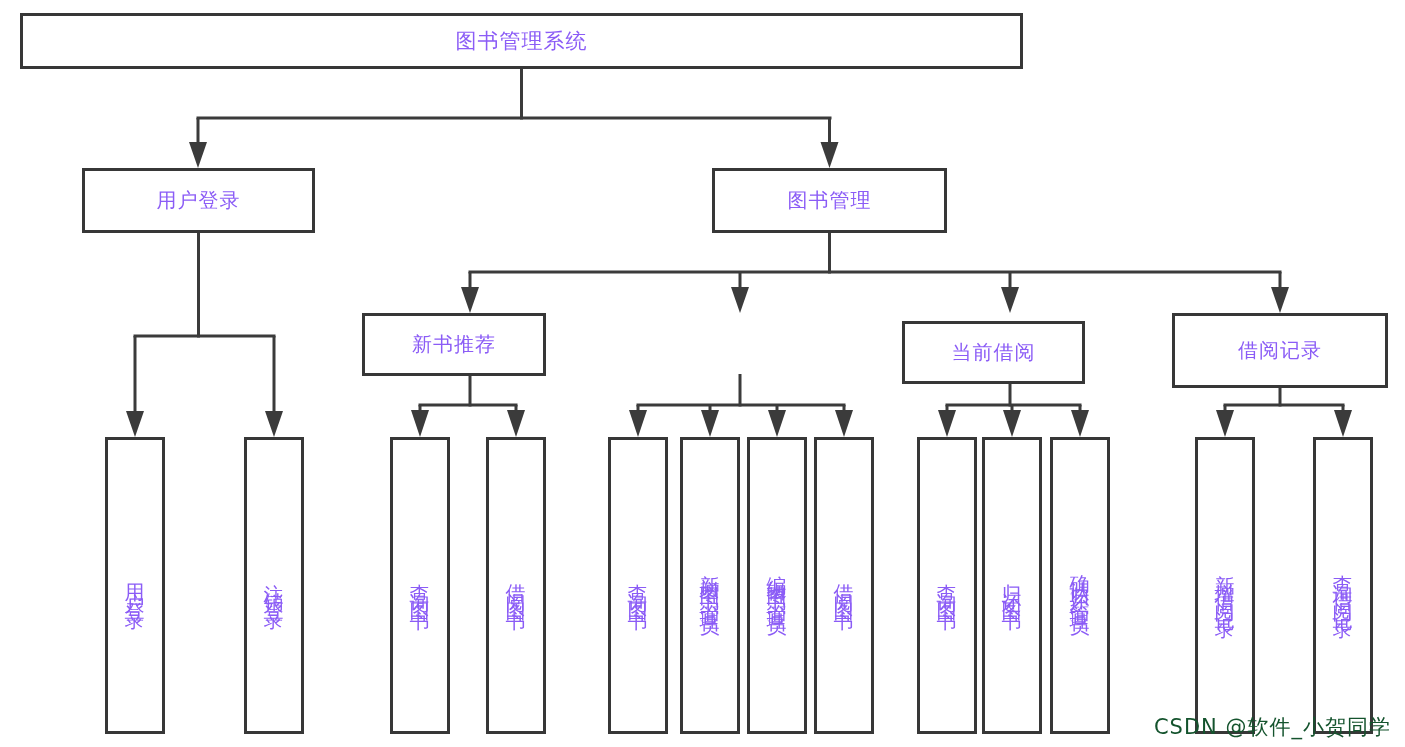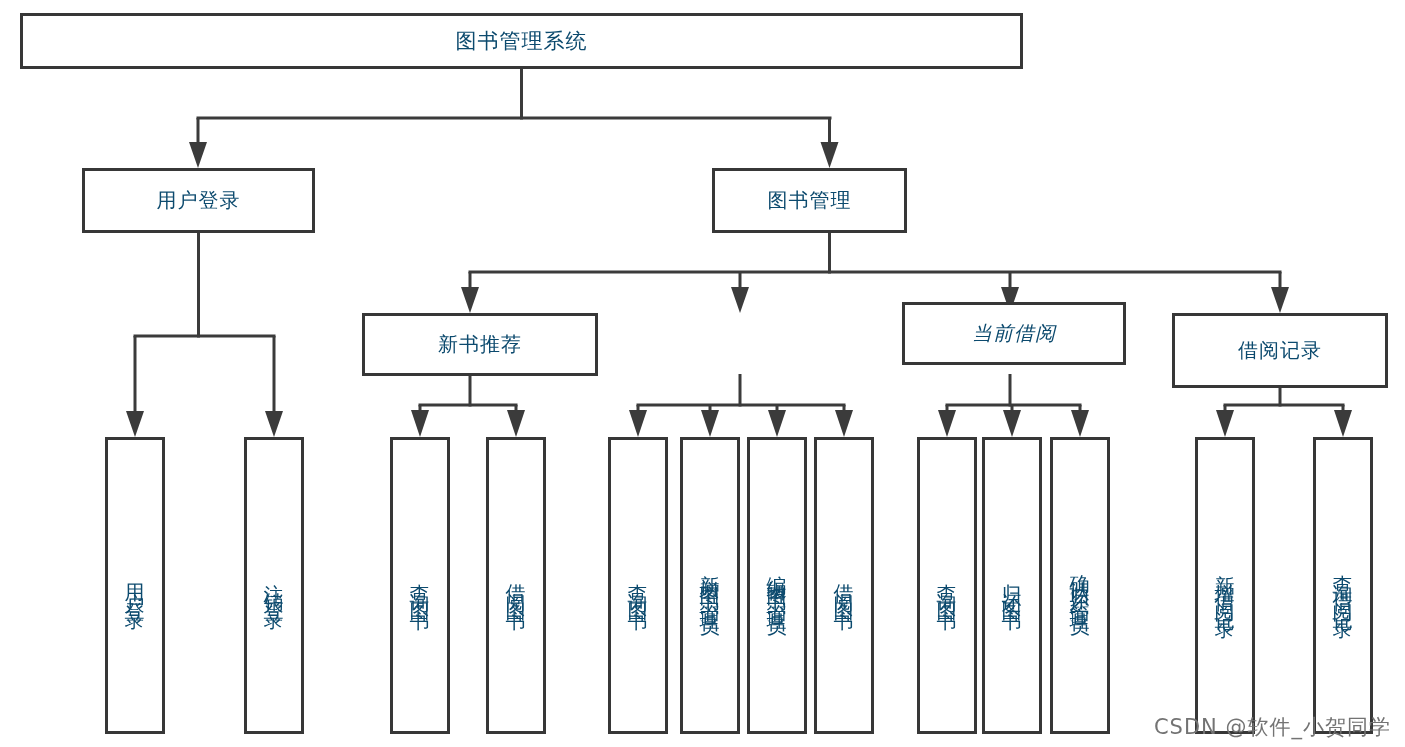--- a/index.html
+++ b/index.html
@@ -33,21 +33,21 @@
   .box {
     position: absolute;
     box-sizing: border-box;
     background: #ffffff;
     border: 3px solid #373737;
     display: flex;
     align-items: center;
     justify-content: center;
     font-size: 20px;
     letter-spacing: 1px;
-    color: #0c4a6e;
+    color: #8b5cf6;
     z-index: 2;
   }
   .box.root {
     font-size: 21px;
   }
   .leaf {
     writing-mode: vertical-rl;
     text-orientation: upright;
     letter-spacing: 9px;
     line-height: 1;
@@ -55,21 +55,21 @@
   }
   .leaf.long {
     letter-spacing: 6px;
   }
   .watermark {
     position: absolute;
     right: 14px;
     bottom: 6px;
     font-size: 21px;
     letter-spacing: 1px;
-    color: #737373;
+    color: #14532d;
     z-index: 5;
     white-space: nowrap;
   }
 </style>
 </head>
 <body>
 
 <div id="stage">
 
   <svg id="connectors" viewBox="0 0 1405 747" xmlns="http://www.w3.org/2000/svg">
@@ -144,24 +144,24 @@
       <line x1="1225" y1="405" x2="1225" y2="413"></line>
       <polygon points="1216,410 1234,410 1225,437"></polygon>
       <line x1="1343" y1="405" x2="1343" y2="413"></line>
       <polygon points="1334,410 1352,410 1343,437"></polygon>
     </g>
   </svg>
 
   <div class="box root" style="left:20px; top:13px; width:1003px; height:56px;">图书管理系统</div>
 
   <div class="box" style="left:82px; top:168px; width:233px; height:65px;">用户登录</div>
-  <div class="box" style="left:712px; top:168px; width:195px; height:65px;">图书管理</div>
+  <div class="box" style="left:712px; top:168px; width:235px; height:65px;">图书管理</div>
 
-  <div class="box" style="left:362px; top:313px; width:236px; height:63px;">新书推荐</div>
-  <div class="box" style="left:902px; top:302px; width:224px; height:63px;font-style:italic;">当前借阅</div>
+  <div class="box" style="left:362px; top:313px; width:184px; height:63px;">新书推荐</div>
+  <div class="box" style="left:902px; top:321px; width:183px; height:63px;">当前借阅</div>
   <div class="box" style="left:1172px; top:313px; width:216px; height:75px;">借阅记录</div>
 
   <div class="box leaf" style="left:105px; top:437px; width:60px; height:297px;">用户登录</div>
   <div class="box leaf" style="left:244px; top:437px; width:60px; height:297px;">注销登录</div>
 
   <div class="box leaf" style="left:390px; top:437px; width:60px; height:297px;">查询图书</div>
   <div class="box leaf" style="left:486px; top:437px; width:60px; height:297px;">借阅图书</div>
 
   <div class="box leaf" style="left:608px; top:437px; width:60px; height:297px;">查询图书</div>
   <div class="box leaf long" style="left:680px; top:437px; width:60px; height:297px;">新增图书（管理员）</div>

